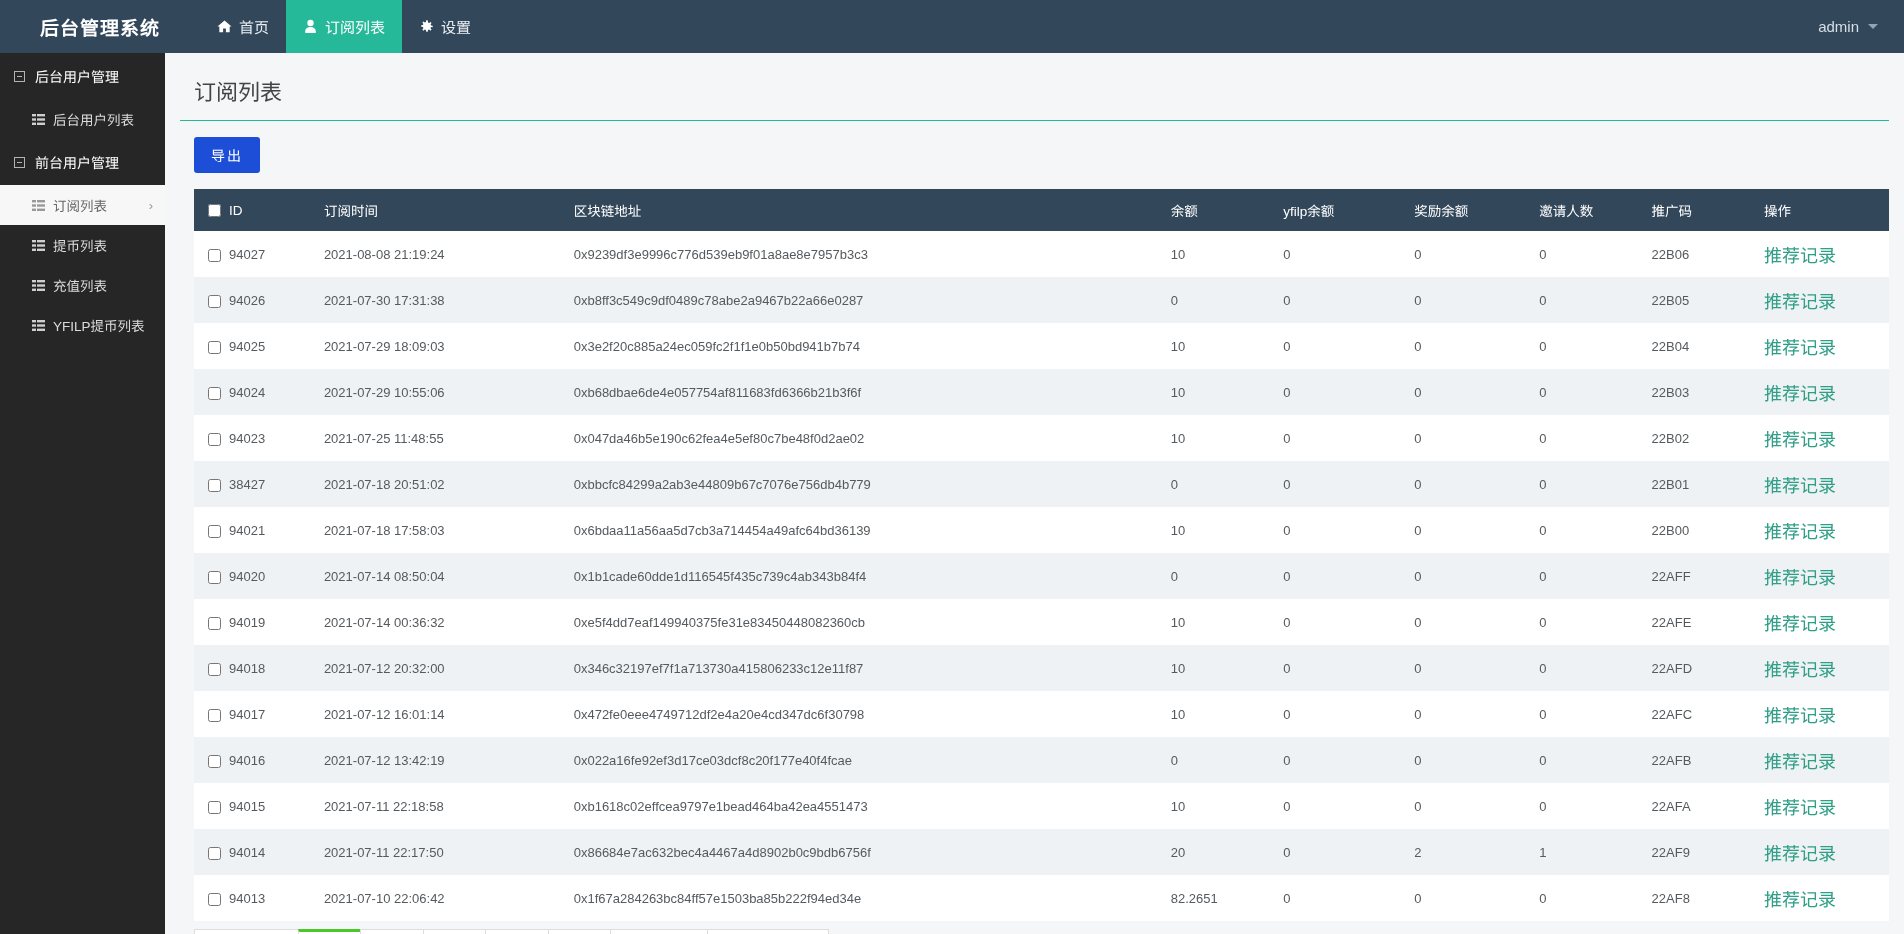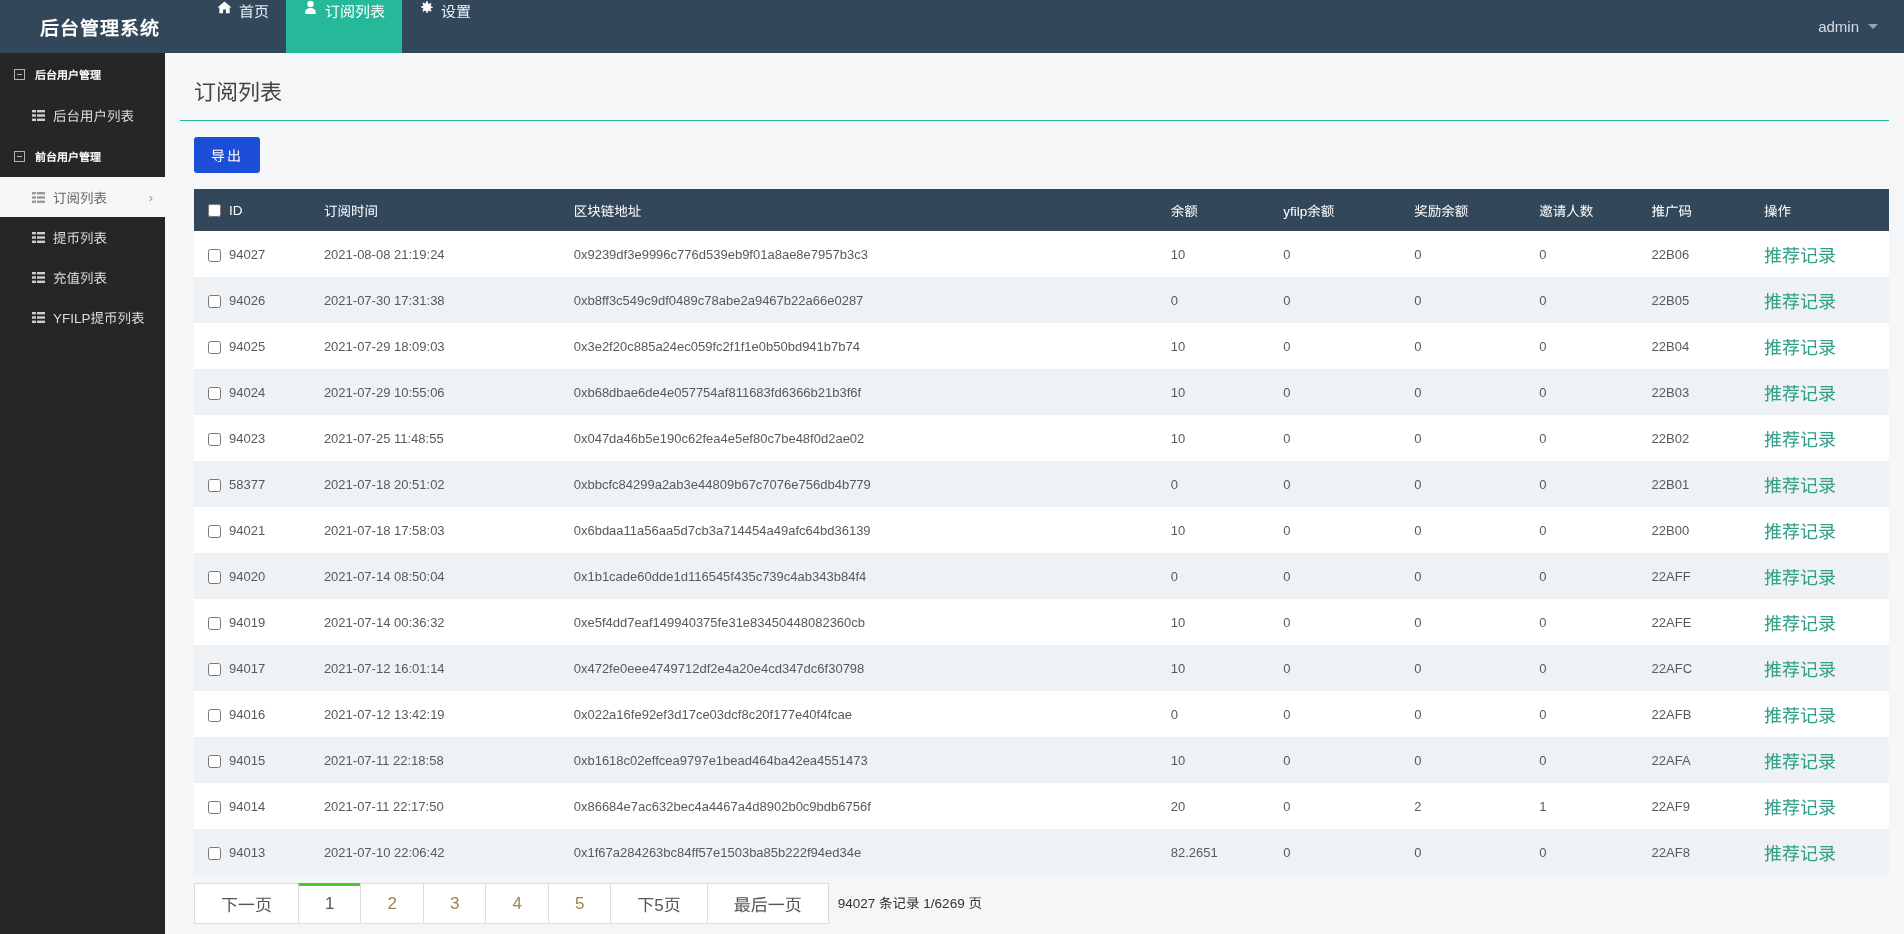--- a/index.html
+++ b/index.html
@@ -29,21 +29,21 @@
     align-items: center;
     justify-content: center;
     color: #ffffff;
     font-size: 19px;
     font-weight: bold;
     letter-spacing: 1px;
   }
   .nav-items { display: flex; align-items: stretch; }
   .nav-item {
     display: flex;
-    align-items: flex-start;
+    align-items: center;
     gap: 7px;
     padding: 0 17px;
     color: #e8eef3;
     font-size: 15px;
     cursor: pointer;
     text-decoration: none;
   }
   .nav-item.active {
     background: #25b99a;
     color: #ffffff;
@@ -80,22 +80,22 @@
     height: 881px;
     background: #262626;
     overflow: hidden;
   }
   .side-group {
     display: flex;
     align-items: center;
     gap: 10px;
     padding: 13px 0 13px 14px;
     color: #ffffff;
-    font-size: 11px;
-    font-weight: bold;
+    font-size: 14px;
+    font-weight: normal;
     cursor: pointer;
   }
   .box-minus {
     width: 11px; height: 11px;
     border: 1px solid #b3b3b3;
     position: relative;
     flex: 0 0 auto;
   }
   .box-minus::after {
     content: "";
@@ -478,21 +478,21 @@
             <td class="c-addr">0x047da46b5e190c62fea4e5ef80c7be48f0d2ae02</td>
             <td class="c-bal">10</td>
             <td class="c-yfilp">0</td>
             <td class="c-rew">0</td>
             <td class="c-inv">0</td>
             <td class="c-code">22B02</td>
             <td class="c-act"><a class="link-ref">推荐记录</a></td>
           </tr>
           <tr>
             <td class="c-check"><input type="checkbox" class="cb" style=""></td>
-            <td class="c-id">58377</td>
+            <td class="c-id">38427</td>
             <td class="c-time">2021-07-18 20:51:02</td>
             <td class="c-addr">0xbbcfc84299a2ab3e44809b67c7076e756db4b779</td>
             <td class="c-bal">0</td>
             <td class="c-yfilp">0</td>
             <td class="c-rew">0</td>
             <td class="c-inv">0</td>
             <td class="c-code">22B01</td>
             <td class="c-act"><a class="link-ref">推荐记录</a></td>
           </tr>
           <tr>
@@ -522,20 +522,32 @@
           <tr>
             <td class="c-check"><input type="checkbox" class="cb" style=""></td>
             <td class="c-id">94019</td>
             <td class="c-time">2021-07-14 00:36:32</td>
             <td class="c-addr">0xe5f4dd7eaf149940375fe31e83450448082360cb</td>
             <td class="c-bal">10</td>
             <td class="c-yfilp">0</td>
             <td class="c-rew">0</td>
             <td class="c-inv">0</td>
             <td class="c-code">22AFE</td>
+            <td class="c-act"><a class="link-ref">推荐记录</a></td>
+          </tr>
+          <tr>
+            <td class="c-check"><input type="checkbox" class="cb" style=""></td>
+            <td class="c-id">94018</td>
+            <td class="c-time">2021-07-12 20:32:00</td>
+            <td class="c-addr">0x346c32197ef7f1a713730a415806233c12e11f87</td>
+            <td class="c-bal">10</td>
+            <td class="c-yfilp">0</td>
+            <td class="c-rew">0</td>
+            <td class="c-inv">0</td>
+            <td class="c-code">22AFD</td>
             <td class="c-act"><a class="link-ref">推荐记录</a></td>
           </tr>
           <tr>
             <td class="c-check"><input type="checkbox" class="cb" style=""></td>
             <td class="c-id">94017</td>
             <td class="c-time">2021-07-12 16:01:14</td>
             <td class="c-addr">0x472fe0eee4749712df2e4a20e4cd347dc6f30798</td>
             <td class="c-bal">10</td>
             <td class="c-yfilp">0</td>
             <td class="c-rew">0</td>

